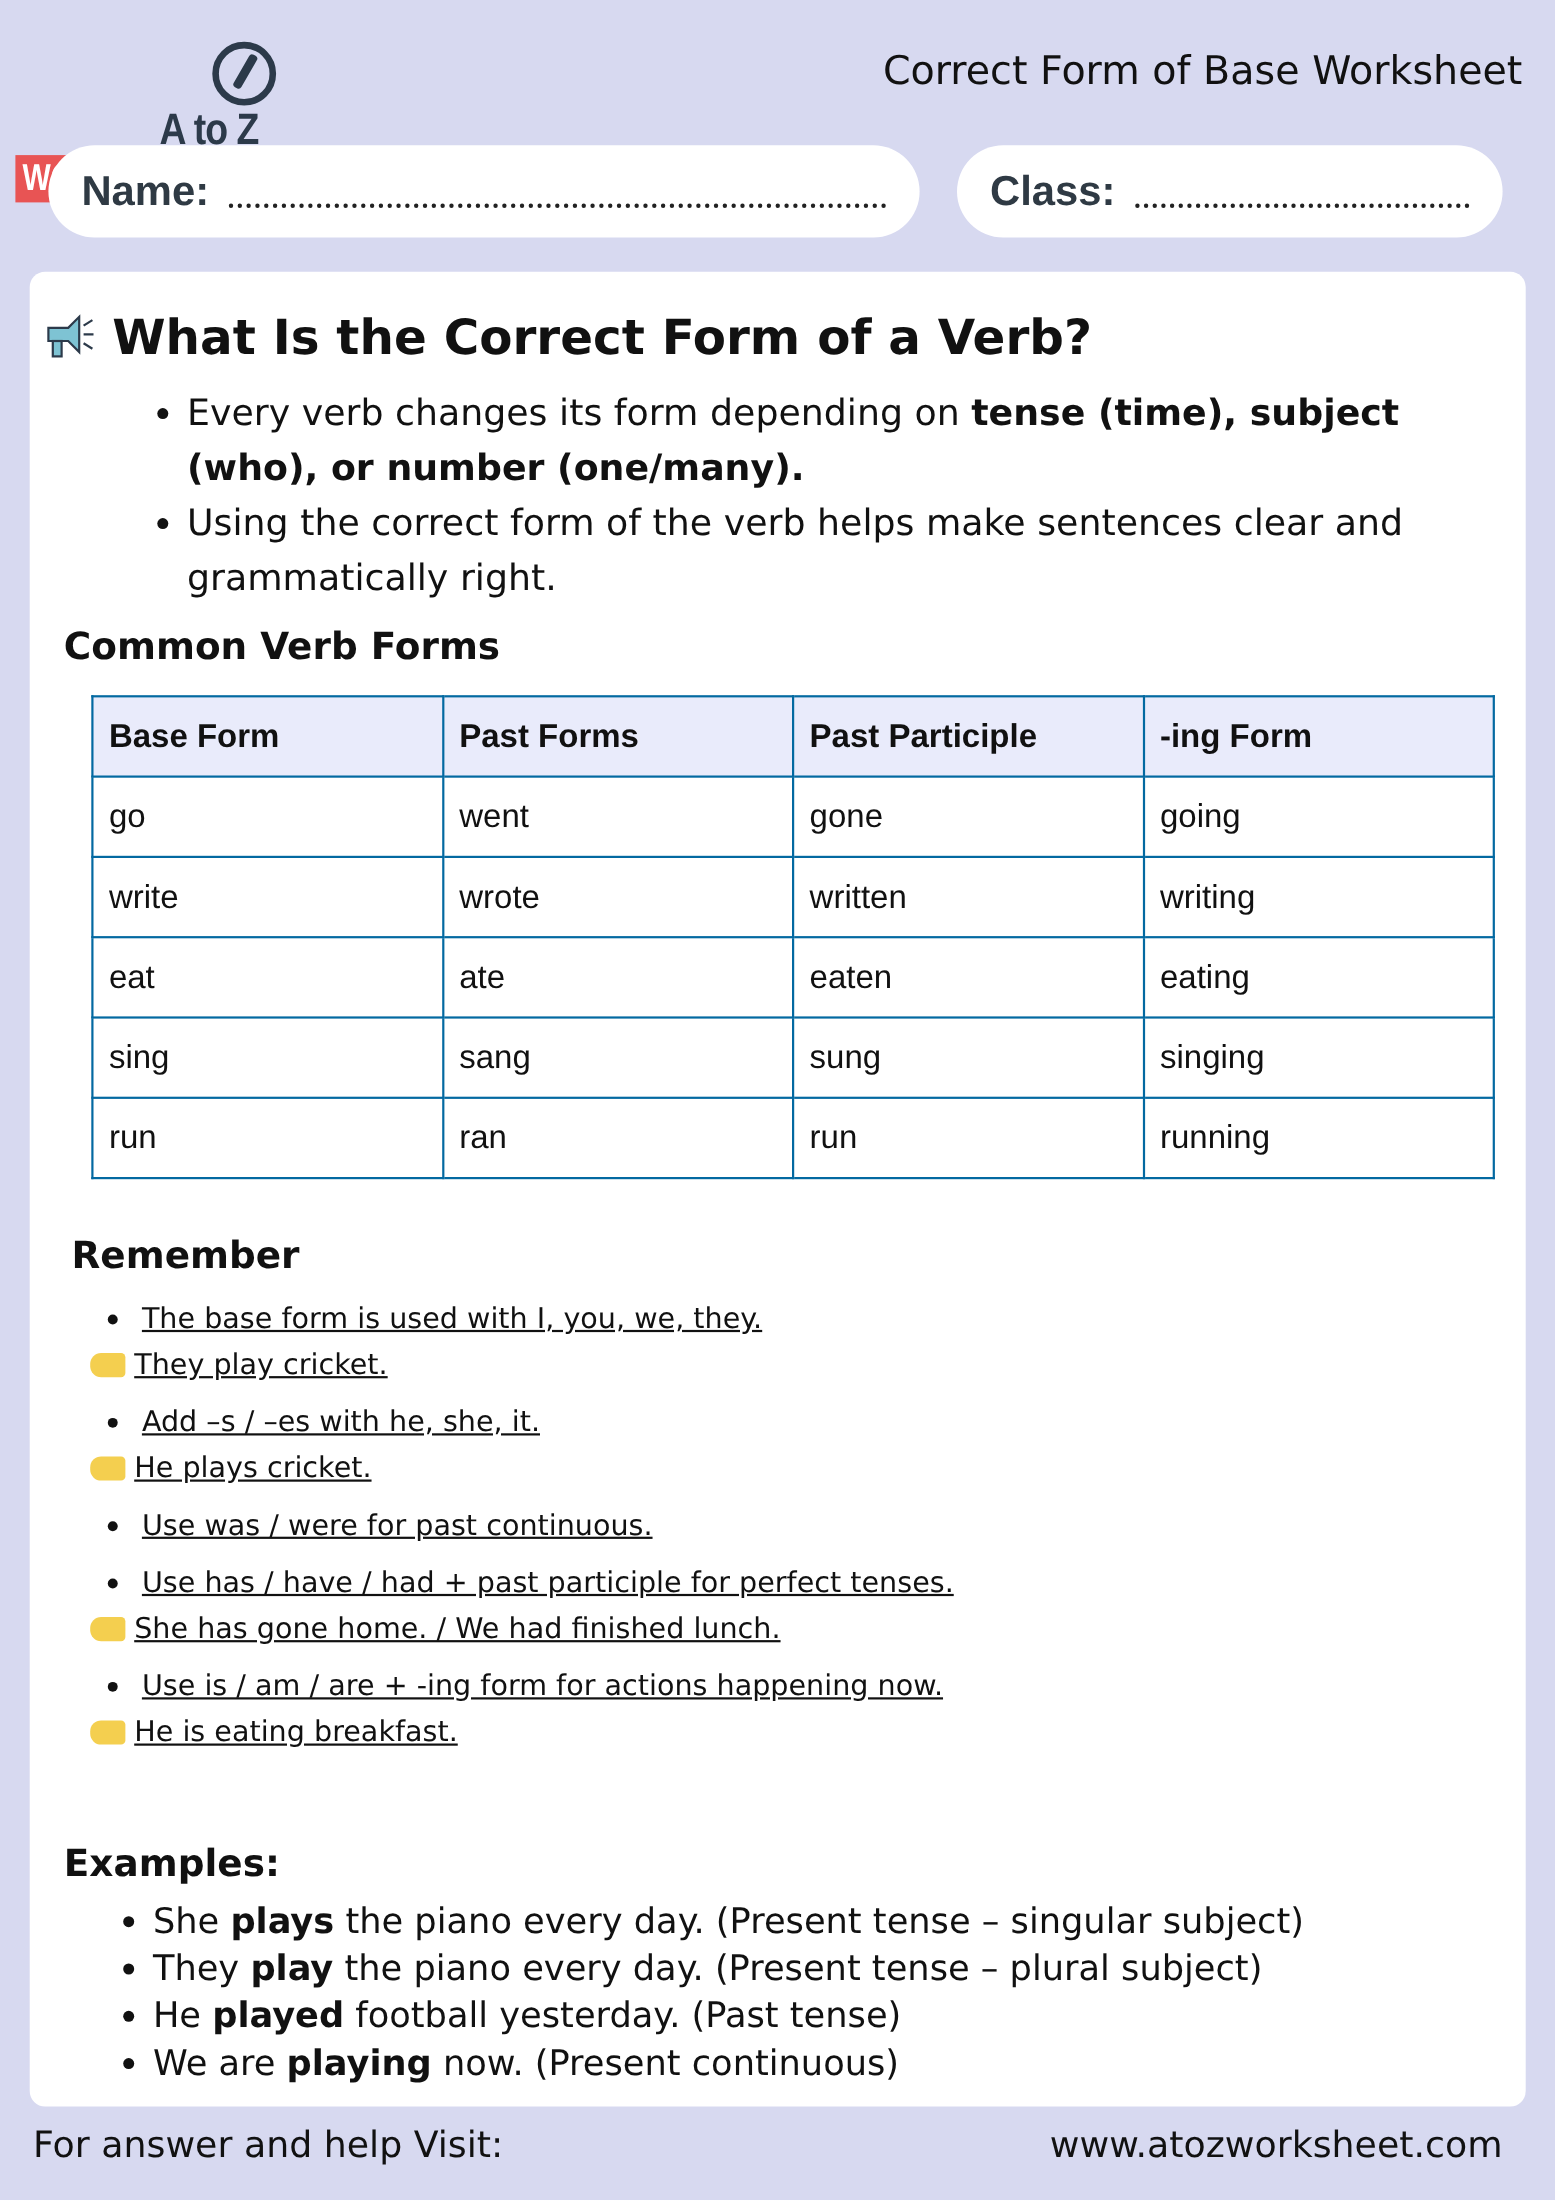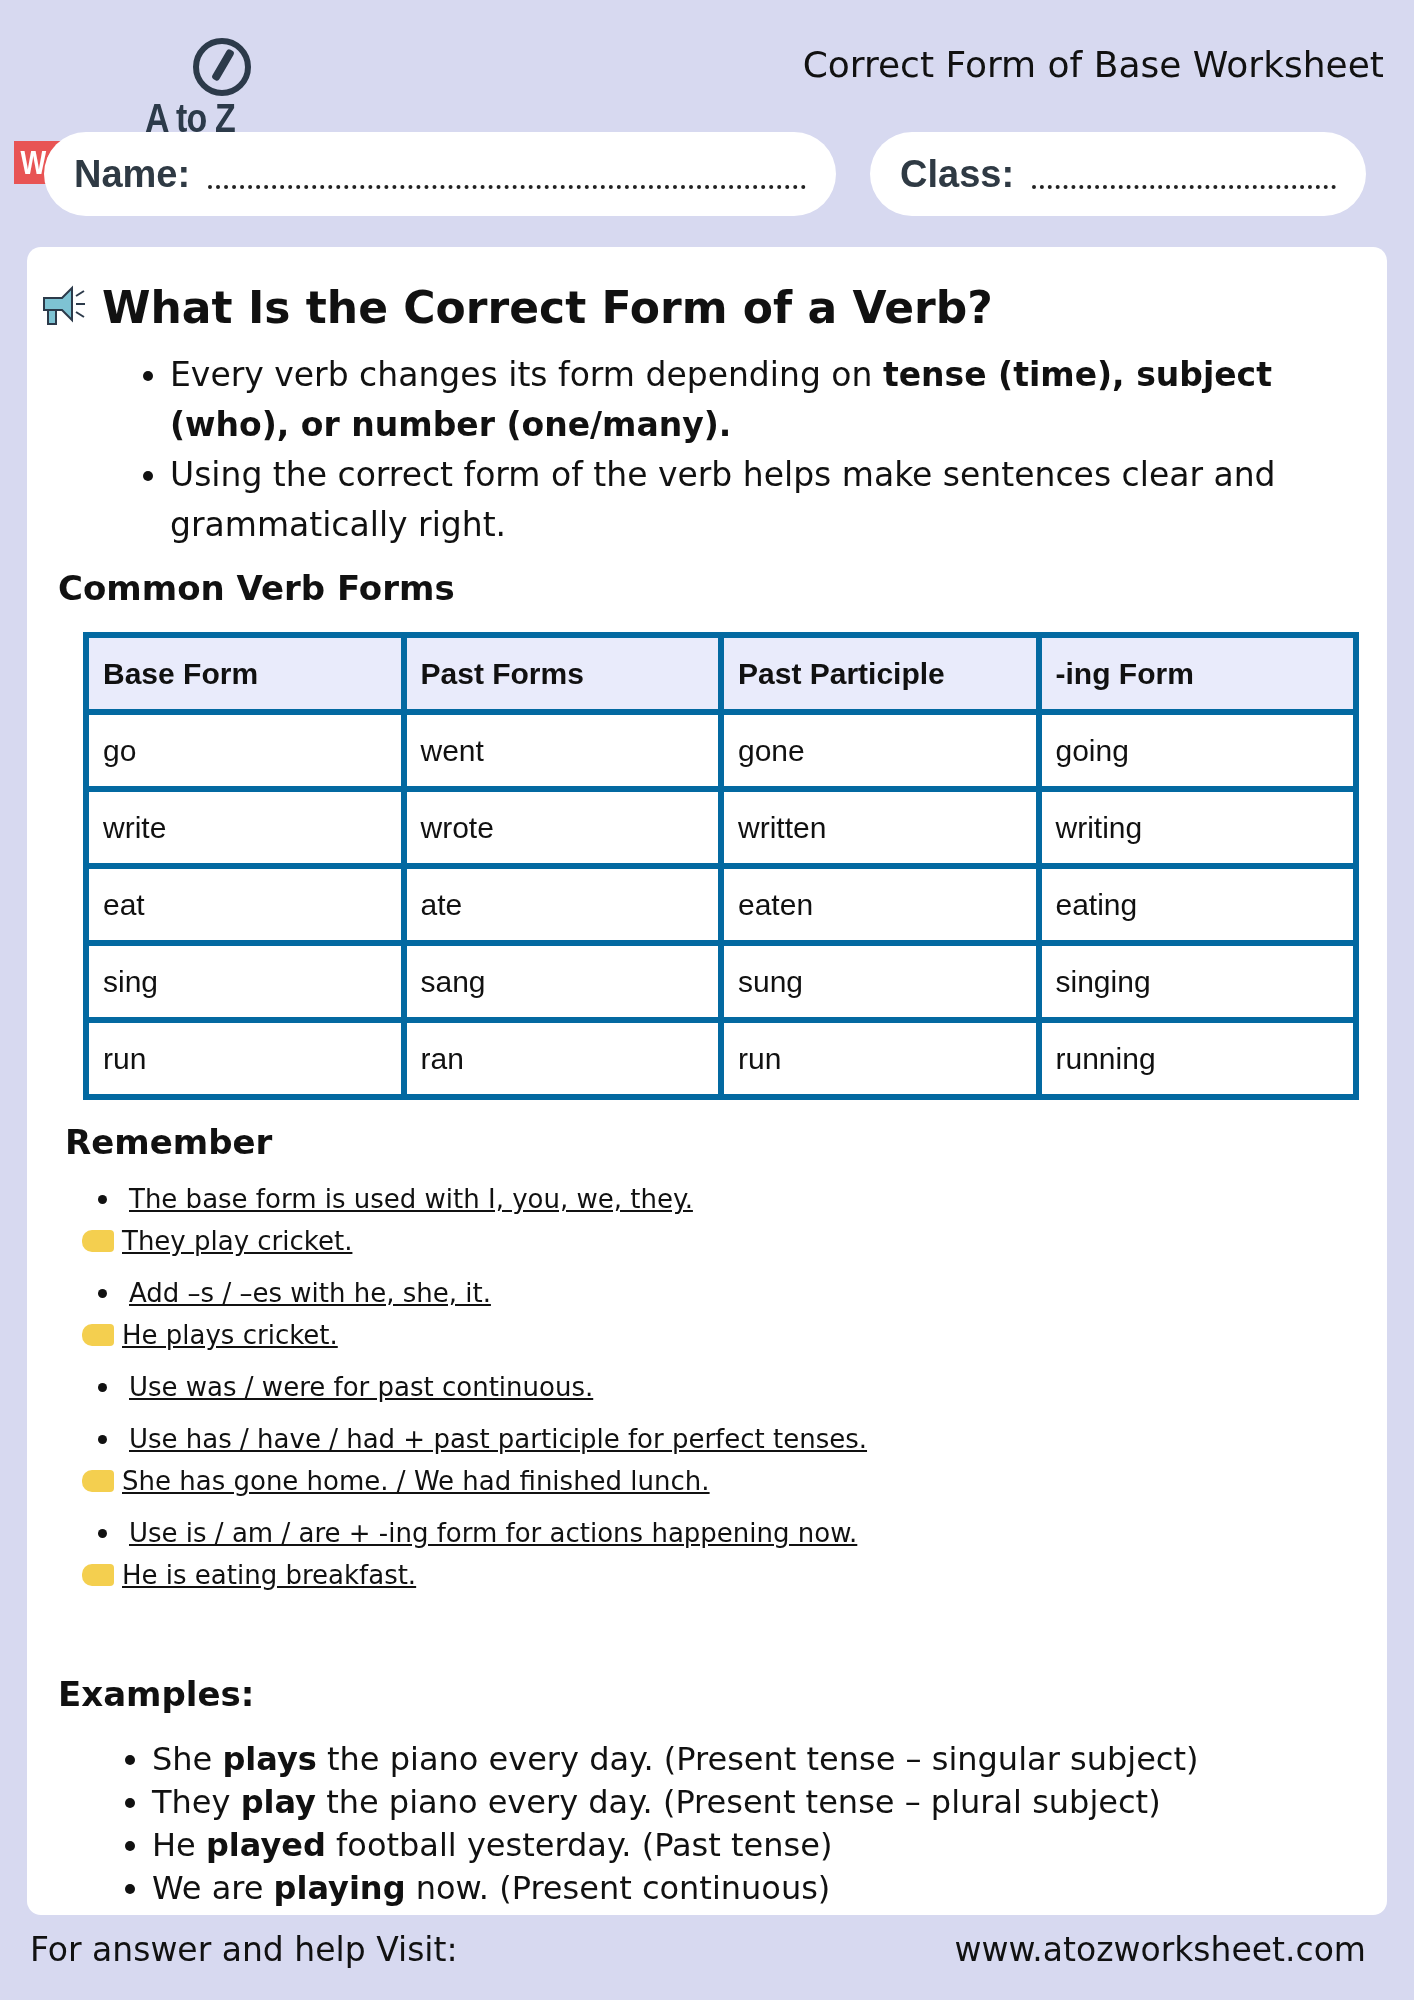--- a/index.html
+++ b/index.html
@@ -13,31 +13,31 @@
   .pill{position:absolute;top:132px;height:84px;background:#fff;border-radius:42px;display:flex;align-items:center;box-sizing:border-box;padding:0 30px;}
   .pill .lbl{font-family:"Liberation Sans",sans-serif;font-weight:bold;font-size:38px;color:#2f3a44;margin-right:18px;}
   .pill .dots{flex:1;border-bottom:4px dotted #222;height:26px;}
   .card{position:absolute;left:27px;top:247px;width:1360px;height:1668px;background:#fff;border-radius:14px;}
   .h1{position:absolute;left:40px;top:282px;font-size:44px;font-weight:bold;display:flex;}
   .megaphone{width:46px;height:46px;margin-right:16px;position:relative;}
   .intro{position:absolute;left:130px;top:350px;width:1150px;font-size:33px;line-height:50px;margin:0;padding:0 0 0 40px;}
   .intro li{margin-bottom:0;}
   .h2{position:absolute;left:58px;top:568px;font-size:34px;font-weight:bold;}
   table{position:absolute;left:83px;top:632px;width:1276px;border-collapse:collapse;font-family:"Liberation Sans",sans-serif;font-size:30px;}
-  td,th{border:6px solid #0369a1;height:71px;padding:0 14px;text-align:left;width:25%;}
+  td,th{border:2px solid #0369a1;height:71px;padding:0 14px;text-align:left;width:25%;}
   th{background:#e9ebfb;font-weight:bold;}
   .remember-h{position:absolute;left:65px;top:1122px;font-size:34px;font-weight:bold;}
   .rules{position:absolute;left:82px;top:1178px;font-size:26px;text-decoration:underline;}
   .rule{margin-bottom:10px;}
   .rule .b{display:flex;align-items:center;height:42px;}
   .rule .b .dot{width:9px;height:9px;background:#111;border-radius:50%;margin:0 22px 0 16px;}
   .rule .ex{display:flex;align-items:center;height:42px;}
   .hand{width:32px;height:22px;background:#f4cf4f;border-radius:10px 4px 4px 10px;margin-right:8px;position:relative;}
   .ex-h{position:absolute;left:58px;top:1674px;font-size:34px;font-weight:bold;}
-  .examples{position:absolute;left:100px;top:1722px;font-size:32px;line-height:43px;margin:16px;padding-left:36px;}
+  .examples{position:absolute;left:100px;top:1722px;font-size:32px;line-height:43px;margin:3px;padding-left:36px;}
   .footer-left{position:absolute;left:30px;top:1930px;font-size:33px;}
   .footer-right{position:absolute;right:48px;top:1930px;font-size:33px;}
 </style>
 </head>
 <body>
 
 <div class="logo">
   <div class="logo-circle">
       <div class="pen"></div>
     </div>

